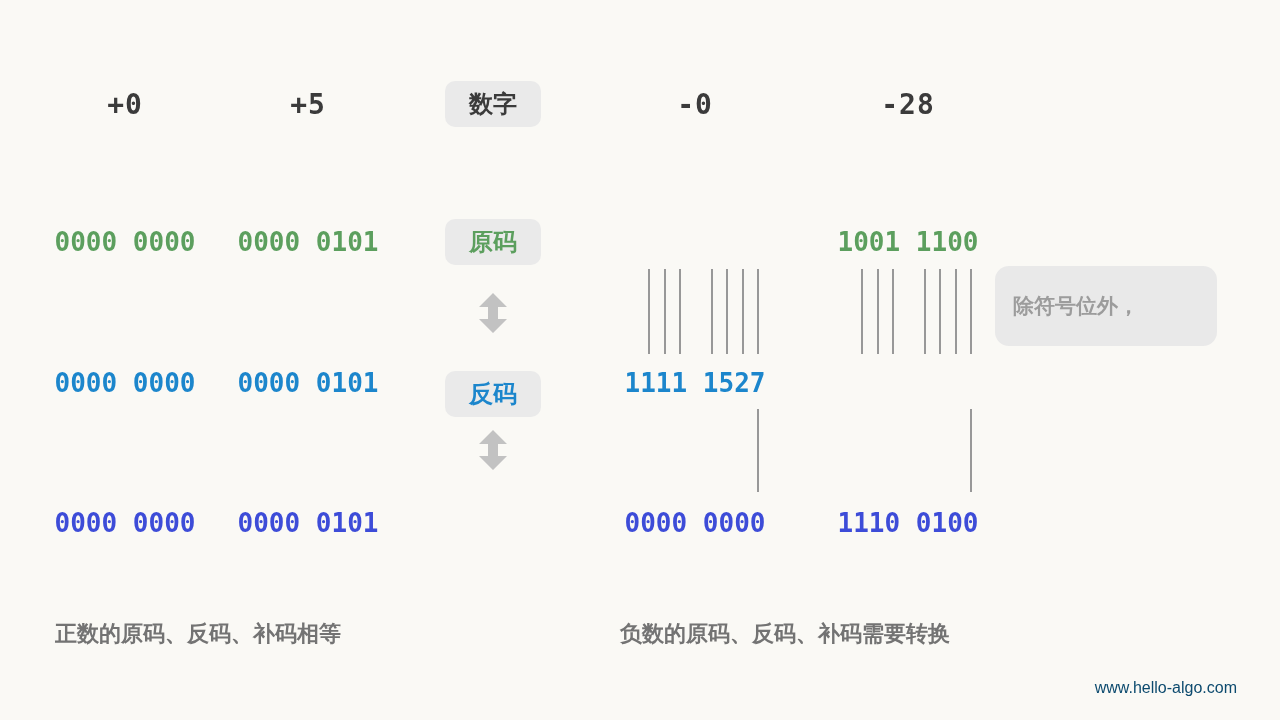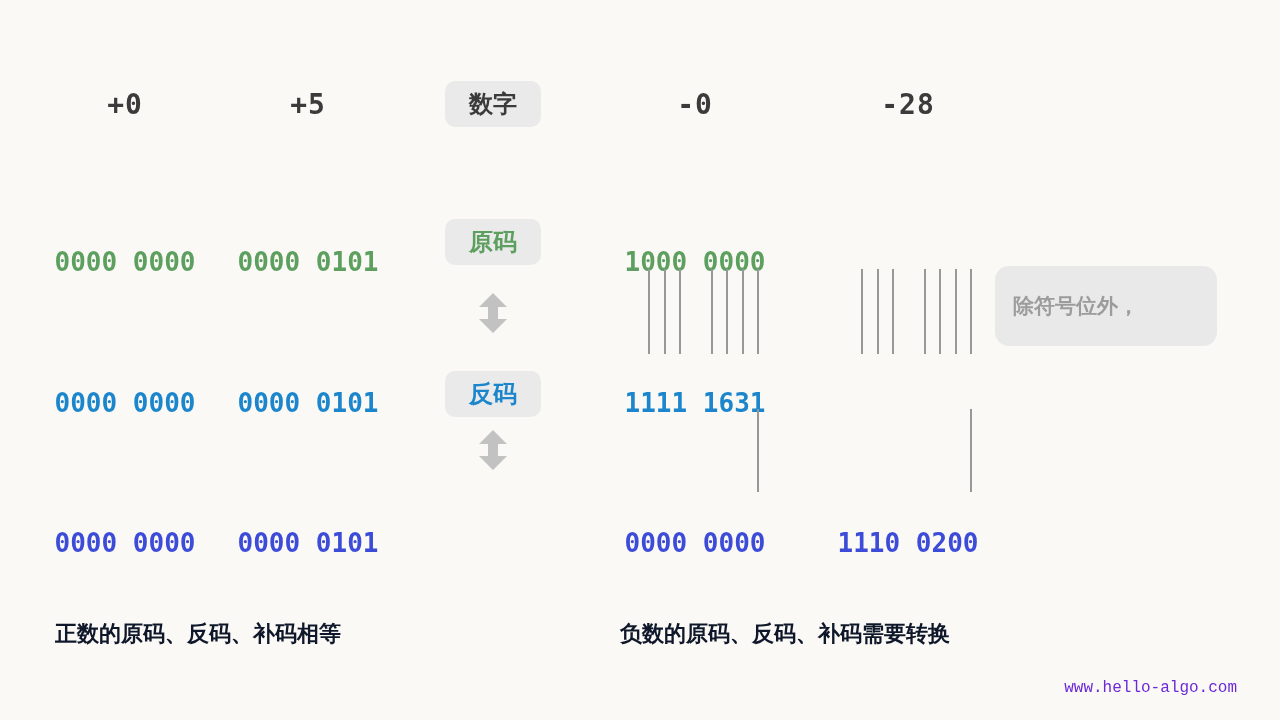--- a/index.html
+++ b/index.html
@@ -19,21 +19,20 @@
   .mono { font-family: "DejaVu Sans Mono", "Liberation Mono", monospace; }
   .head {
     font-size: 28px;
     font-weight: bold;
     color: #3B3B3B;
     letter-spacing: 1px;
   }
   .bin {
     font-size: 26px;
     font-weight: bold;
-    margin-top: 20px;
   }
   .green  { color: #5C9F5E; }
   .blue   { color: #1C86CC; }
   .indigo { color: #3D4CD8; }
   .dark   { color: #3B3B3B; }
   .pill {
     position: absolute;
     transform: translate(-50%, -50%);
     width: 96px;
     height: 46px;
@@ -68,57 +67,57 @@
     justify-content: center;
     padding: 0 18px;
     box-sizing: border-box;
     line-height: 1.55;
     white-space: pre;
   }
   .caption {
     position: absolute;
     font-size: 22px;
     font-weight: bold;
-    color: #0f172a;
+    color: #737373;
     white-space: pre;
   }
   .watermark {
     position: absolute;
-    font-family: Liberation Mono, monospace;
+    font-family: Liberation Sans, sans-serif;
     font-size: 16px;
-    color: #6d28d9;
+    color: #0c4a6e;
     white-space: pre;
   }
 </style>
 </head>
 <body>
 
 <div class="canvas">
 
   <div class="cell mono head" style="left:125px; top:104px">+0</div>
   <div class="cell mono head" style="left:308px; top:104px">+5</div>
   <div class="cell mono head" style="left:695px; top:104px">-0</div>
   <div class="cell mono head" style="left:908px; top:104px">-28</div>
 
   <div class="pill dark" style="left:493px; top:104px">数字</div>
   <div class="pill green" style="left:493px; top:242px">原码</div>
   <div class="pill blue" style="left:493px; top:394px">反码</div>
 
   <div class="cell mono bin green" style="left:125px; top:242px">0000 0000</div>
   <div class="cell mono bin green" style="left:308px; top:242px">0000 0101</div>
-  <div class="cell mono bin green" style="left:695px; top:242px">1000 0000</div>
+  <div class="cell mono bin green" style="left:908px; top:242px">1001 1100</div>
 
   <div class="cell mono bin blue" style="left:125px; top:383px">0000 0000</div>
   <div class="cell mono bin blue" style="left:308px; top:383px">0000 0101</div>
-  <div class="cell mono bin blue" style="left:695px; top:383px">1111 1631</div>
+  <div class="cell mono bin blue" style="left:695px; top:383px">1111 1527</div>
 
   <div class="cell mono bin indigo" style="left:125px; top:523px">0000 0000</div>
   <div class="cell mono bin indigo" style="left:308px; top:523px">0000 0101</div>
   <div class="cell mono bin indigo" style="left:695px; top:523px">0000 0000</div>
-  <div class="cell mono bin indigo" style="left:908px; top:523px">1110 0200</div>
+  <div class="cell mono bin indigo" style="left:908px; top:523px">1110 0100</div>
 
   <div class="vline g1" style="left:648px"></div>
   <div class="vline g1" style="left:664px"></div>
   <div class="vline g1" style="left:679px"></div>
   <div class="vline g1" style="left:711px"></div>
   <div class="vline g1" style="left:726px"></div>
   <div class="vline g1" style="left:742px"></div>
   <div class="vline g1" style="left:757px"></div>
   <div class="vline g1" style="left:861px"></div>
   <div class="vline g1" style="left:877px"></div>

